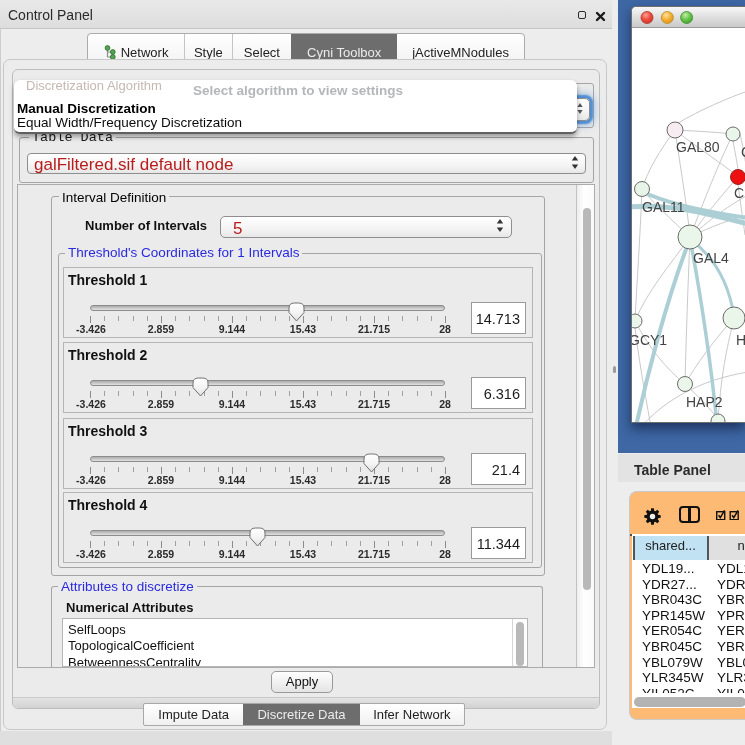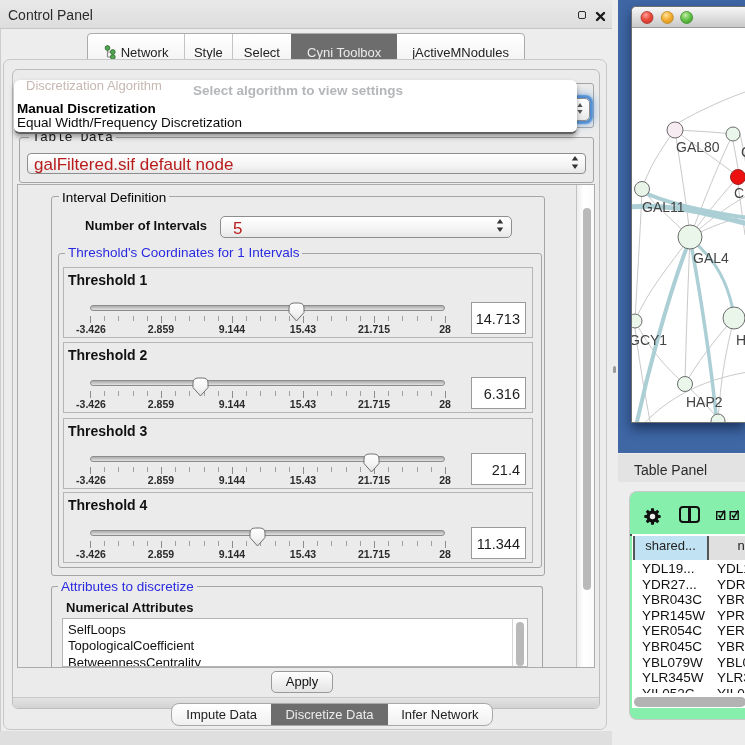--- a/index.html
+++ b/index.html
@@ -191,21 +191,21 @@
 <div class="abs" style="left:66px;top:600px;font-size:13px;font-weight:bold;color:#111;">Numerical Attributes</div>
 
 <div class="abs" style="left:62px;top:618px;width:466px;height:49px;background:#fff;border:1px solid #b5b5b5;box-sizing:border-box;overflow:hidden;">
   <div style="padding:3px 0 0 5px;font-size:13px;line-height:16.3px;color:#111;">SelfLoops<br>TopologicalCoefficient<br>BetweennessCentrality</div>
   <div style="position:absolute;right:0;top:0;width:14px;height:49px;background:#fdfdfd;border-left:1px solid #d5d5d5;"></div>
   <div style="position:absolute;right:3px;top:2.5px;width:8px;height:44px;border-radius:4px;background:#b9b9b9;"></div>
 </div>
 
 <div class="abs" style="left:271px;top:671px;width:62px;height:22px;border:1px solid #9a9a9a;border-radius:5px;background:linear-gradient(#fefefe,#e4e4e4);box-sizing:border-box;text-align:center;font-size:13px;color:#111;line-height:20px;">Apply</div>
 
-<div class="abs" style="left:143px;top:703px;width:322px;height:23px;border:1px solid #a8a8a8;border-radius:8px;background:linear-gradient(#ffffff,#f0f0f0);box-sizing:border-box;overflow:hidden;display:flex;margin-left:28px;">
+<div class="abs" style="left:143px;top:703px;width:322px;height:23px;border:1px solid #a8a8a8;border-radius:2px;background:linear-gradient(#ffffff,#f0f0f0);box-sizing:border-box;overflow:hidden;display:flex;">
   <div class="seg" style="width:100px;">Impute Data</div>
   <div class="seg segdark" style="width:117px;">Discretize Data</div>
   <div class="seg" style="width:105px;">Infer Network</div>
 </div>
 <div class="abs" style="left:0;top:731px;width:612px;height:14px;background:#dfdfdf;"></div>
 
 <div class="abs" style="left:14px;top:80px;width:563px;height:54px;background:#ffffff;border-radius:6px;border-bottom:2px solid #606060;box-shadow:0 3px 5px rgba(0,0,0,0.35);box-sizing:border-box;"></div>
 <div class="abs" style="left:26px;top:78px;font-size:13px;color:#c6b7b2;">Discretization Algorithm</div>
 <div class="abs" style="left:193px;top:82.5px;font-size:13.5px;font-weight:bold;color:#b4b7ba;">Select algorithm to view settings</div>
 <div class="abs" style="left:17px;top:101px;font-size:13.5px;font-weight:bold;color:#000;">Manual Discretization</div>
@@ -292,23 +292,23 @@
     <text x="734" y="198">C</text>
     <text x="642" y="212">GAL11</text>
     <text x="693" y="263">GAL4</text>
     <text x="629" y="345">GCY1</text>
     <text x="686" y="407">HAP2</text>
     <text x="736" y="345">HA</text>
   </g>
 </svg>
 
 <div class="abs" style="left:618px;top:454px;width:127px;height:28px;background:#e3e3e3;"></div>
-<div class="abs" style="left:634px;top:462px;font-size:14px;color:#2b2b2b;">Table Panel</div>
-
-<div class="abs" style="left:629px;top:491px;width:116px;height:229px;border:1px solid #c9c9c9;border-right:none;border-radius:8px 0 0 8px;background:#86efac;box-sizing:border-box;overflow:hidden;">
+<div class="abs" style="left:634px;top:462px;font-size:14px;color:#2b2b2b;font-weight:bold;">Table Panel</div>
+
+<div class="abs" style="left:629px;top:491px;width:116px;height:229px;border:1px solid #c9c9c9;border-right:none;border-radius:8px 0 0 8px;background:#fdba74;box-sizing:border-box;overflow:hidden;">
 
   <svg style="position:absolute;left:14px;top:16px;" width="17" height="17" viewBox="0 0 17 17">
     <path d="M16.69,7.14 L16.69,9.86 L14.16,10.16 L13.68,11.33 L15.25,13.33 L13.33,15.25 L11.33,13.68 L10.16,14.16 L9.86,16.69 L7.14,16.69 L6.84,14.16 L5.67,13.68 L3.67,15.25 L1.75,13.33 L3.32,11.33 L2.84,10.16 L0.31,9.86 L0.31,7.14 L2.84,6.84 L3.32,5.67 L1.75,3.67 L3.67,1.75 L5.67,3.32 L6.84,2.84 L7.14,0.31 L9.86,0.31 L10.16,2.84 L11.33,3.32 L13.33,1.75 L15.25,3.67 L13.68,5.67 L14.16,6.84 Z" fill="#111"></path>
     <circle cx="8.5" cy="8.5" r="2.7" fill="#efefef"></circle>
   </svg>
   <div style="position:absolute;left:49px;top:14px;width:21px;height:17px;border:2.6px solid #111;border-radius:4px;box-sizing:border-box;"></div>
   <div style="position:absolute;left:58.3px;top:14px;width:2.4px;height:17px;background:#111;"></div>
   <svg style="position:absolute;left:86px;top:18px;" width="24" height="10" viewBox="0 0 24 10">
     <rect x="0.7" y="1.7" width="8" height="8" fill="none" stroke="#111" stroke-width="1.4"></rect>
     <path d="M2.6,5.2 L4.3,7.6 L8.6,0.4" fill="none" stroke="#111" stroke-width="1.5"></path>

